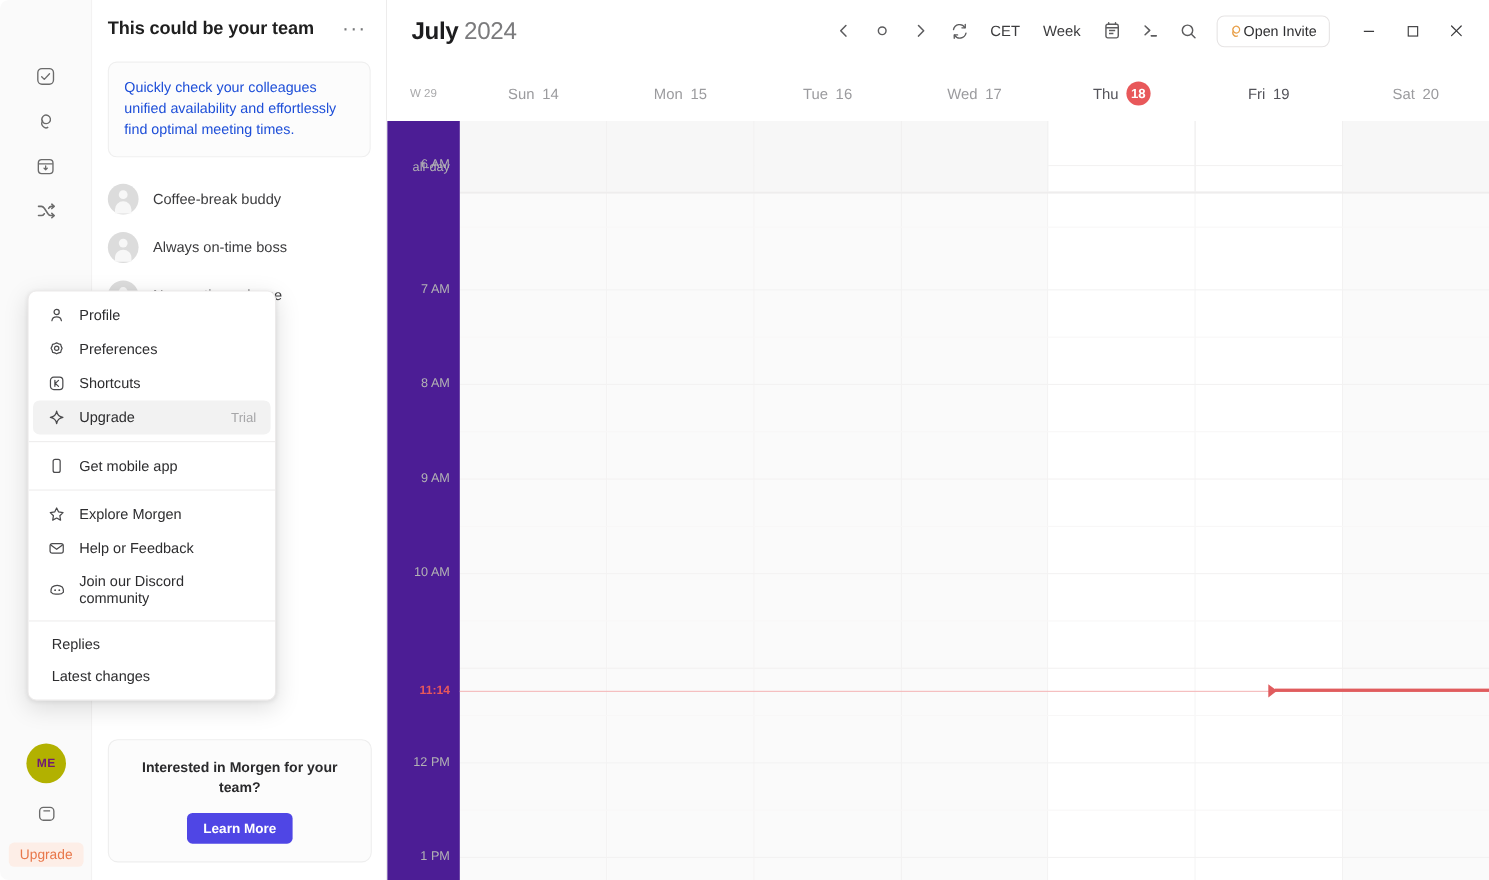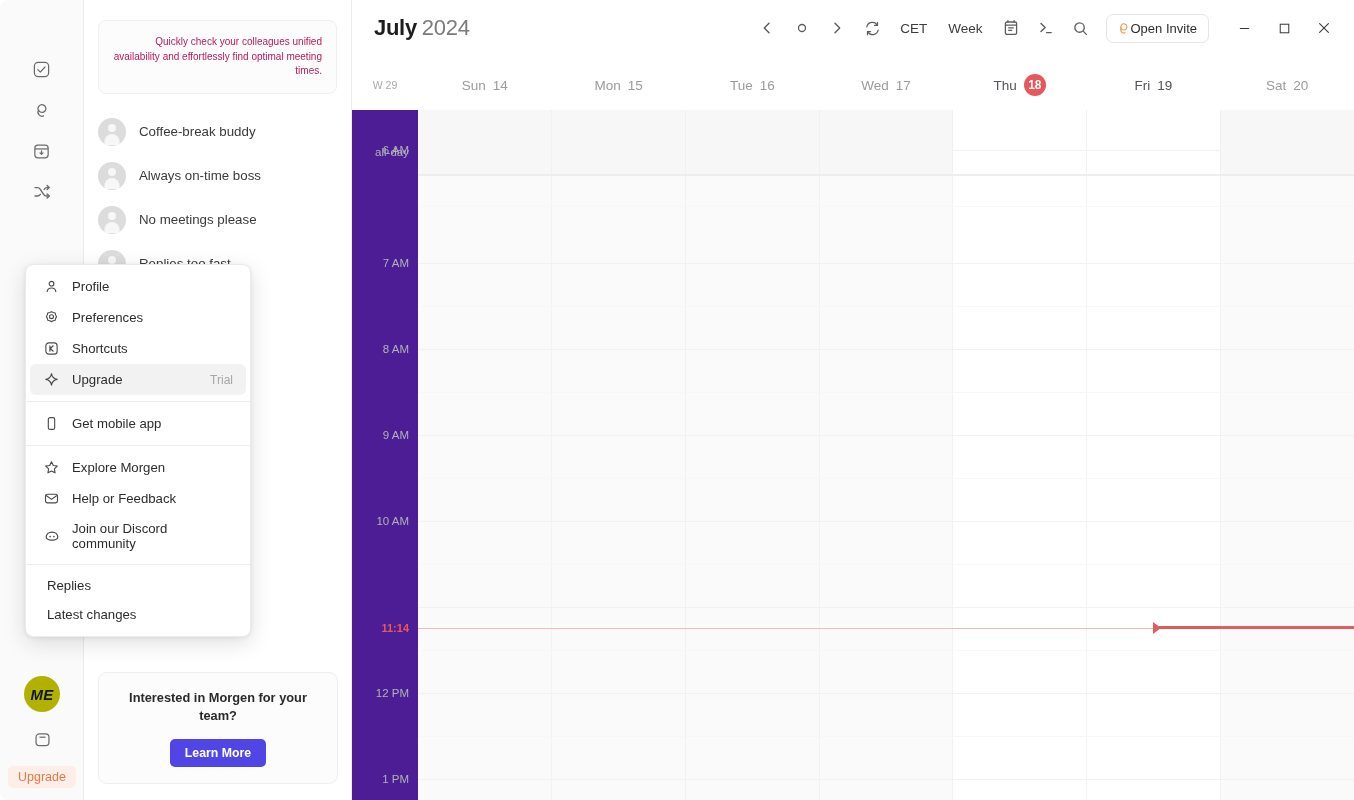--- a/index.html
+++ b/index.html
@@ -33,25 +33,24 @@
     border-radius: 6px;
   }
   #rail-top { margin-top: 52px; display: flex; flex-direction: column; gap: 7px; align-items: center; }
   #rail-bottom {
     position: absolute; bottom: 12px; left: 0; width: 84px;
     display: flex; flex-direction: column; align-items: center; gap: 10px;
   }
   #avatar-me {
     width: 36px; height: 36px; border-radius: 50%;
     background: #b2b100;
-    color: #0f172a; font-size: 15px; font-weight: bold;
+    color: #701a75; font-size: 11px; font-weight: bold;
     display: flex; align-items: center; justify-content: center;
     letter-spacing: .3px;
     cursor: pointer;
-    font-style: italic;
   }
   #upgrade-pill {
     background: #fdeee7;
     color: #e8774a;
     font-size: 12.5px;
     padding: 4px 10px;
     border-radius: 5px;
     cursor: pointer;
   }
 
@@ -73,23 +72,23 @@
   #team-more {
     font-size: 19px; color: #77787a; cursor: pointer;
     line-height: 12px; letter-spacing: 1px;
   }
   #team-hint {
     margin: 20px 14px 0 14px;
     border: 1px solid #efefef;
     border-radius: 8px;
     background: #fcfcfc;
     padding: 14px 14px;
-    text-align: right;
-    color: #be185d;
-    font-size: 10px;
+    text-align: left;
+    color: #1d4ed8;
+    font-size: 13px;
     line-height: 1.45;
   }
   #team-list { margin-top: 16px; }
   .team-row {
     display: flex; align-items: center; gap: 13px;
     padding: 8px 14px;
     cursor: pointer;
   }
   .team-avatar {
     width: 28px; height: 28px; border-radius: 50%;
@@ -389,20 +388,24 @@
         <svg width="19" height="19" viewBox="0 0 20 20" fill="none" stroke="currentColor" stroke-width="1.3">
           <rect x="3.2" y="4.2" width="13.6" height="12.3" rx="3.6"></rect>
           <path d="M6.8 7.6h6.4"></path>
         </svg>
       </div>
       <div id="upgrade-pill">Upgrade</div>
     </div>
   </div>
 
   <div id="team-panel">
+    <div id="team-header">
+      <div id="team-title">This could be your team</div>
+      <div id="team-more">···</div>
+    </div>
 
     <div id="team-hint">Quickly check your colleagues unified availability and effortlessly find optimal meeting times.</div>
 
     <div id="team-list">
       <div class="team-row">
         <div class="team-avatar"></div>
         <div class="team-name">Coffee-break buddy</div>
       </div>
       <div class="team-row">
         <div class="team-avatar"></div>

